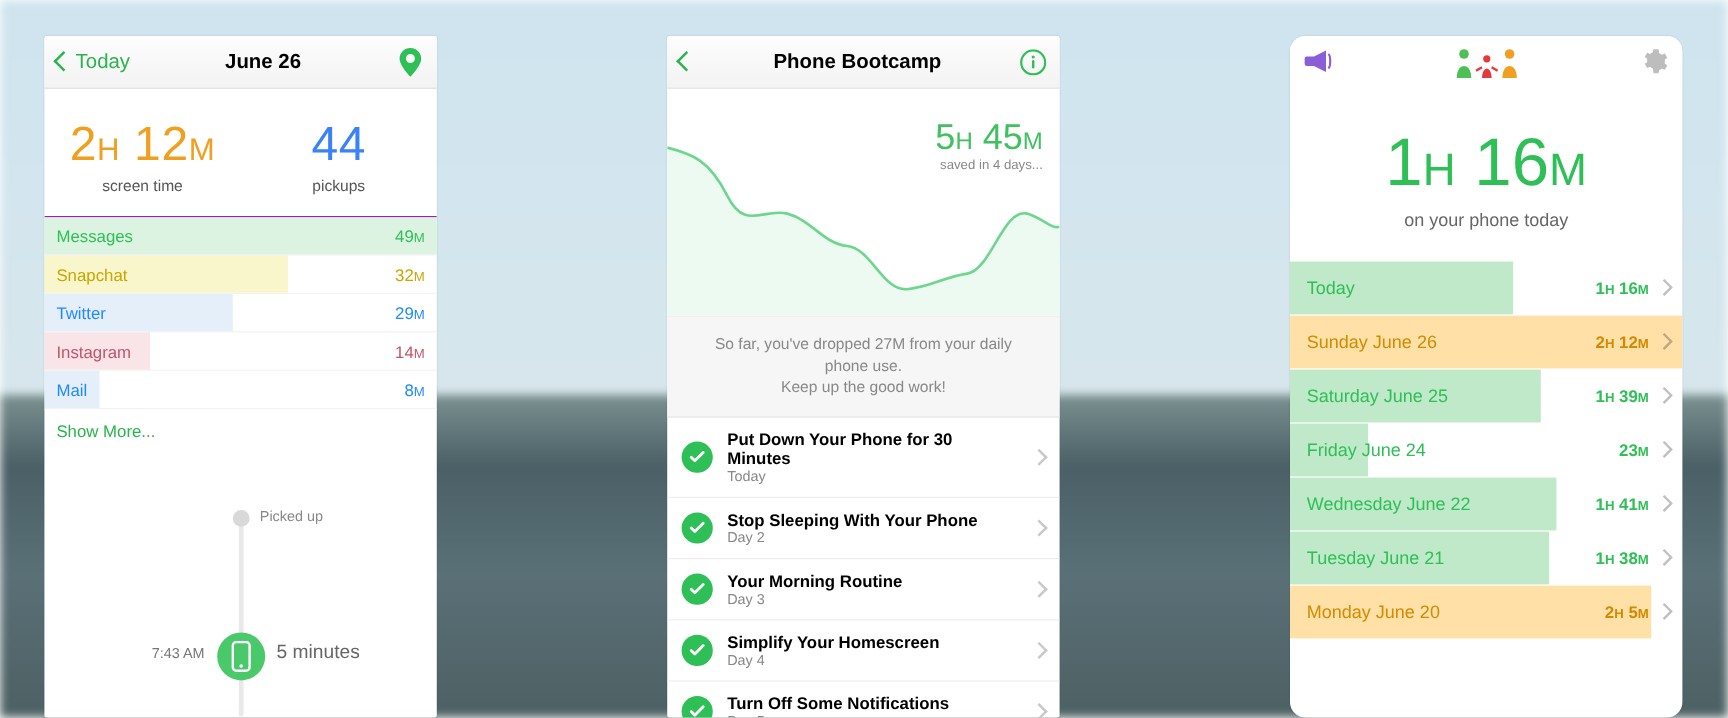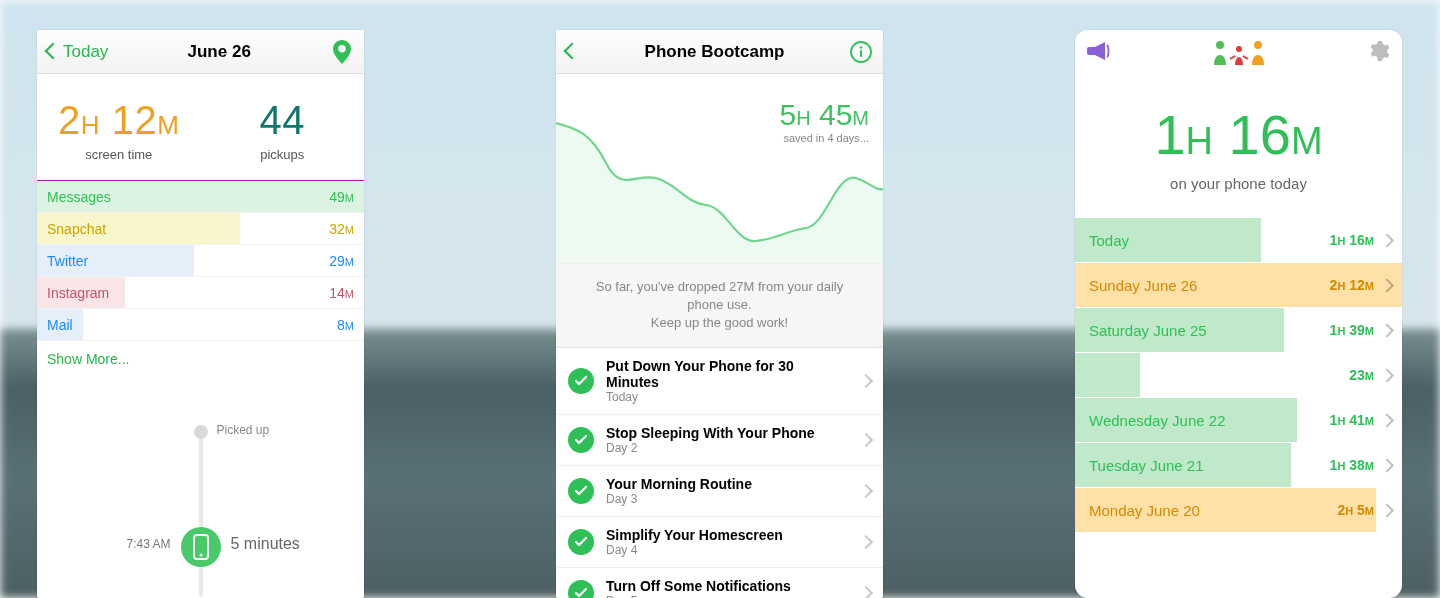--- a/index.html
+++ b/index.html
@@ -41,21 +41,21 @@
   }
   .pin-icon svg, .info-icon svg { display:block; }
   .info-icon, .pin-icon { width:24px; height:24px; display:flex; align-items:center; justify-content:center; }
 
   
   .p1-stats { display:flex; padding:24px 0 18px; }
   .p1-stats .col { flex:1; text-align:center; }
   .bignum { font-size:40px; font-weight:300; letter-spacing:0.5px; }
   .bignum .unit { font-size:26px; }
   .p1 .bignum.time { color:#f0a020; }
-  .p1 .bignum.count { color:#0f766e; }
+  .p1 .bignum.count { color:#3b82f6; }
   .sublabel { font-size:13px; color:#555; margin-top:4px; }
   .p1 .bars { border-top:1px solid #a21caf; }
   .barrow {
     position:relative; height:32px; line-height:32px;
     border-bottom:1px solid #f3f3f3;
     font-size:14px;
   }
   .barrow .fill { position:absolute; left:0; top:0; bottom:0; opacity:0.55; }
   .barrow .name { position:absolute; left:10px; top:0; bottom:0; font-weight:500; }
   .barrow .val  { position:absolute; right:10px; top:0; bottom:0; font-weight:500; }
@@ -366,20 +366,21 @@
           <div class="chev"></div>
         </div>
         <div class="drow">
           <div class="fill" style="width:64%;background:#bfe9c9"></div>
           <div class="name" style="color:#2fbf57">Saturday June 25</div>
           <div class="val" style="color:#2fbf57">1<span class="u">H</span> 39<span class="u">M</span></div>
           <div class="chev"></div>
         </div>
         <div class="drow">
           <div class="fill" style="width:20%;background:#bfe9c9"></div>
+          <div class="name" style="color:#2fbf57">Friday June 24</div>
           <div class="val" style="color:#2fbf57">23<span class="u">M</span></div>
           <div class="chev"></div>
         </div>
         <div class="drow">
           <div class="fill" style="width:68%;background:#bfe9c9"></div>
           <div class="name" style="color:#2fbf57">Wednesday June 22</div>
           <div class="val" style="color:#2fbf57">1<span class="u">H</span> 41<span class="u">M</span></div>
           <div class="chev"></div>
         </div>
         <div class="drow">

